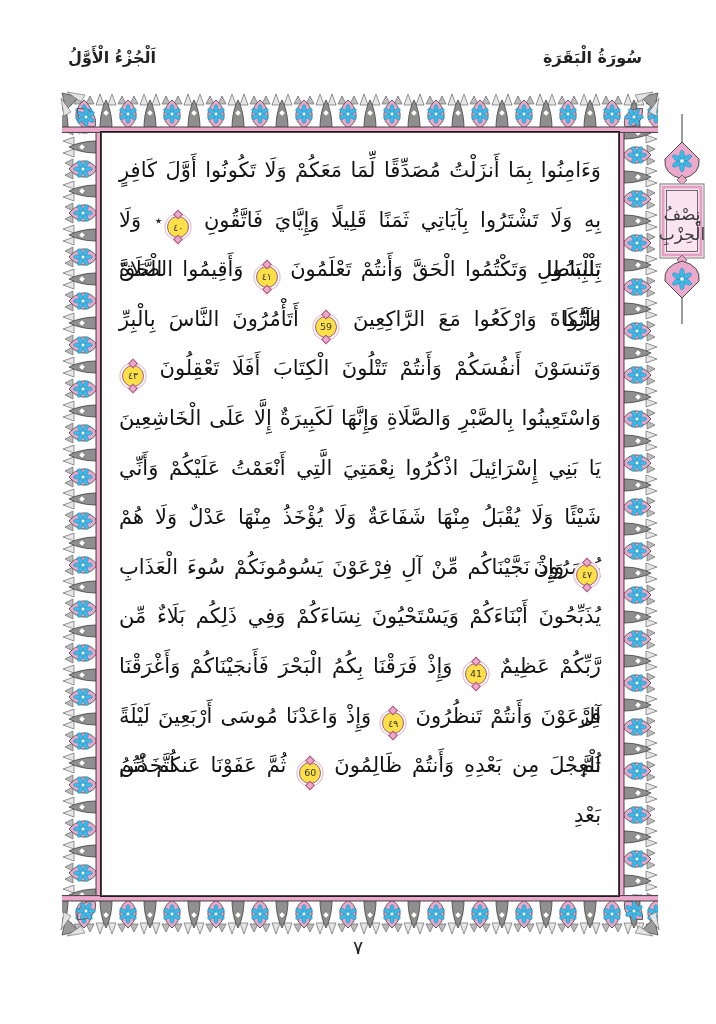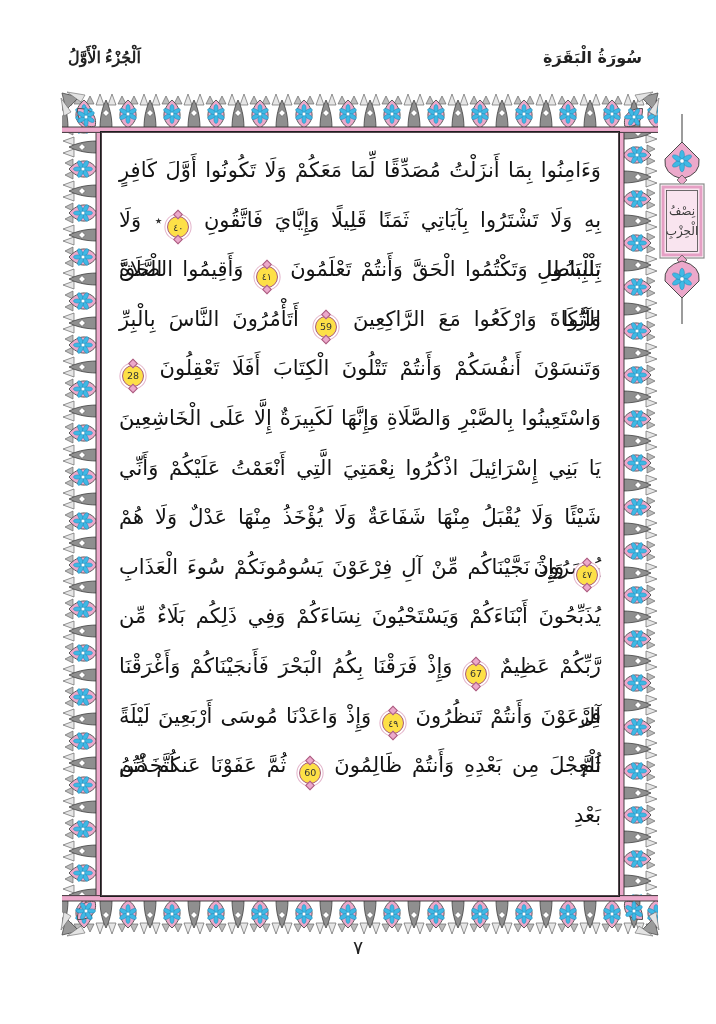--- a/index.html
+++ b/index.html
@@ -5,21 +5,21 @@
   html,body{margin:0;padding:0;}
   body{
     width:716px;height:1024px;position:relative;background:#ffffff;
     font-family:"DejaVu Sans",sans-serif;color:#1c1c1c;overflow:hidden;
   }
   
   .runhead{
     position:absolute;top:48px;font-size:16px;font-weight:bold;
     direction:rtl;color:#222;letter-spacing:0;
   }
-  .runhead.left{left:68px;font-family:Liberation Serif, serif;}
+  .runhead.left{left:68px;}
   .runhead.right{right:74px;}
 
   
   .frame{position:absolute;left:62px;top:93px;width:596px;height:842px;}
   .frame svg{position:absolute;display:block;}
   .strip-top{left:0;top:0;}
   .strip-bottom{left:0;bottom:0;}
   .strip-left{left:0;top:40px;}
   .strip-right{right:0;top:40px;}
   .innerline{
@@ -54,21 +54,21 @@
     border:0.5px solid #a85b7e;transform:translateX(-50%) rotate(45deg);
   }
   .vmark::before{top:-6px;}
   .vmark::after{bottom:-6px;}
   .hstar{font-size:14px;color:#333;margin:0 2px;vertical-align:2px;}
 
   
   .medallion{position:absolute;left:648px;top:112px;width:68px;height:215px;}
   .medallion .mtext{
     position:absolute;left:0;width:68px;text-align:center;direction:rtl;
-    font-size:12px;color:#3a3a3a;
+    font-size:17px;color:#3a3a3a;
   }
   .mtext.t1{top:92px;}
   .mtext.t2{top:112px;}
 
   
   .pagenum{
     position:absolute;left:0;top:936px;width:716px;text-align:center;
     font-size:19px;color:#222;
   }
 </style>
@@ -204,27 +204,27 @@
   </svg>
 
   <div class="innerline"></div>
 </div>
 
 <div class="textblock">
     <div class="qline">وَءَامِنُوا بِمَا أَنزَلْتُ مُصَدِّقًا لِّمَا مَعَكُمْ وَلَا تَكُونُوا أَوَّلَ كَافِرٍ</div>
     <div class="qline">بِهِ وَلَا تَشْتَرُوا بِآيَاتِي ثَمَنًا قَلِيلًا وَإِيَّايَ فَاتَّقُونِ <span class="vmark">٤٠</span><span class="hstar">٭</span> وَلَا تَلْبِسُوا الْحَقَّ</div>
     <div class="qline">بِالْبَاطِلِ وَتَكْتُمُوا الْحَقَّ وَأَنتُمْ تَعْلَمُونَ <span class="vmark">٤١</span> وَأَقِيمُوا الصَّلَاةَ وَآتُوا</div>
     <div class="qline">الزَّكَاةَ وَارْكَعُوا مَعَ الرَّاكِعِينَ <span class="vmark">59</span> أَتَأْمُرُونَ النَّاسَ بِالْبِرِّ</div>
-    <div class="qline">وَتَنسَوْنَ أَنفُسَكُمْ وَأَنتُمْ تَتْلُونَ الْكِتَابَ أَفَلَا تَعْقِلُونَ <span class="vmark">28</span></div>
+    <div class="qline">وَتَنسَوْنَ أَنفُسَكُمْ وَأَنتُمْ تَتْلُونَ الْكِتَابَ أَفَلَا تَعْقِلُونَ <span class="vmark">٤٣</span></div>
     <div class="qline">وَاسْتَعِينُوا بِالصَّبْرِ وَالصَّلَاةِ وَإِنَّهَا لَكَبِيرَةٌ إِلَّا عَلَى الْخَاشِعِينَ</div>
     <div class="qline">يَا بَنِي إِسْرَائِيلَ اذْكُرُوا نِعْمَتِيَ الَّتِي أَنْعَمْتُ عَلَيْكُمْ وَأَنِّي</div>
     <div class="qline">شَيْئًا وَلَا يُقْبَلُ مِنْهَا شَفَاعَةٌ وَلَا يُؤْخَذُ مِنْهَا عَدْلٌ وَلَا هُمْ يُنصَرُونَ</div>
     <div class="qline"><span class="vmark">٤٧</span> وَإِذْ نَجَّيْنَاكُم مِّنْ آلِ فِرْعَوْنَ يَسُومُونَكُمْ سُوءَ الْعَذَابِ</div>
     <div class="qline">يُذَبِّحُونَ أَبْنَاءَكُمْ وَيَسْتَحْيُونَ نِسَاءَكُمْ وَفِي ذَلِكُم بَلَاءٌ مِّن</div>
-    <div class="qline">رَّبِّكُمْ عَظِيمٌ <span class="vmark">67</span> وَإِذْ فَرَقْنَا بِكُمُ الْبَحْرَ فَأَنجَيْنَاكُمْ وَأَغْرَقْنَا آلَ</div>
+    <div class="qline">رَّبِّكُمْ عَظِيمٌ <span class="vmark">41</span> وَإِذْ فَرَقْنَا بِكُمُ الْبَحْرَ فَأَنجَيْنَاكُمْ وَأَغْرَقْنَا آلَ</div>
     <div class="qline">فِرْعَوْنَ وَأَنتُمْ تَنظُرُونَ <span class="vmark">٤٩</span> وَإِذْ وَاعَدْنَا مُوسَى أَرْبَعِينَ لَيْلَةً ثُمَّ اتَّخَذْتُمُ</div>
     <div class="qline">الْعِجْلَ مِن بَعْدِهِ وَأَنتُمْ ظَالِمُونَ <span class="vmark">60</span> ثُمَّ عَفَوْنَا عَنكُم مِّن بَعْدِ</div>
   </div>
 
 <div class="medallion">
   <svg width="68" height="215" viewBox="0 0 68 215">
     <line x1="34" y1="2" x2="34" y2="34" stroke="#5a5a5a" stroke-width="1.2"></line>
     <line x1="34" y1="186" x2="34" y2="212" stroke="#5a5a5a" stroke-width="1.2"></line>
 
     <path d="M34,30 L51,47 Q53,62 34,67 Q15,62 17,47 Z" fill="#ECA9CB" stroke="#4a4a4a" stroke-width="1"></path>

